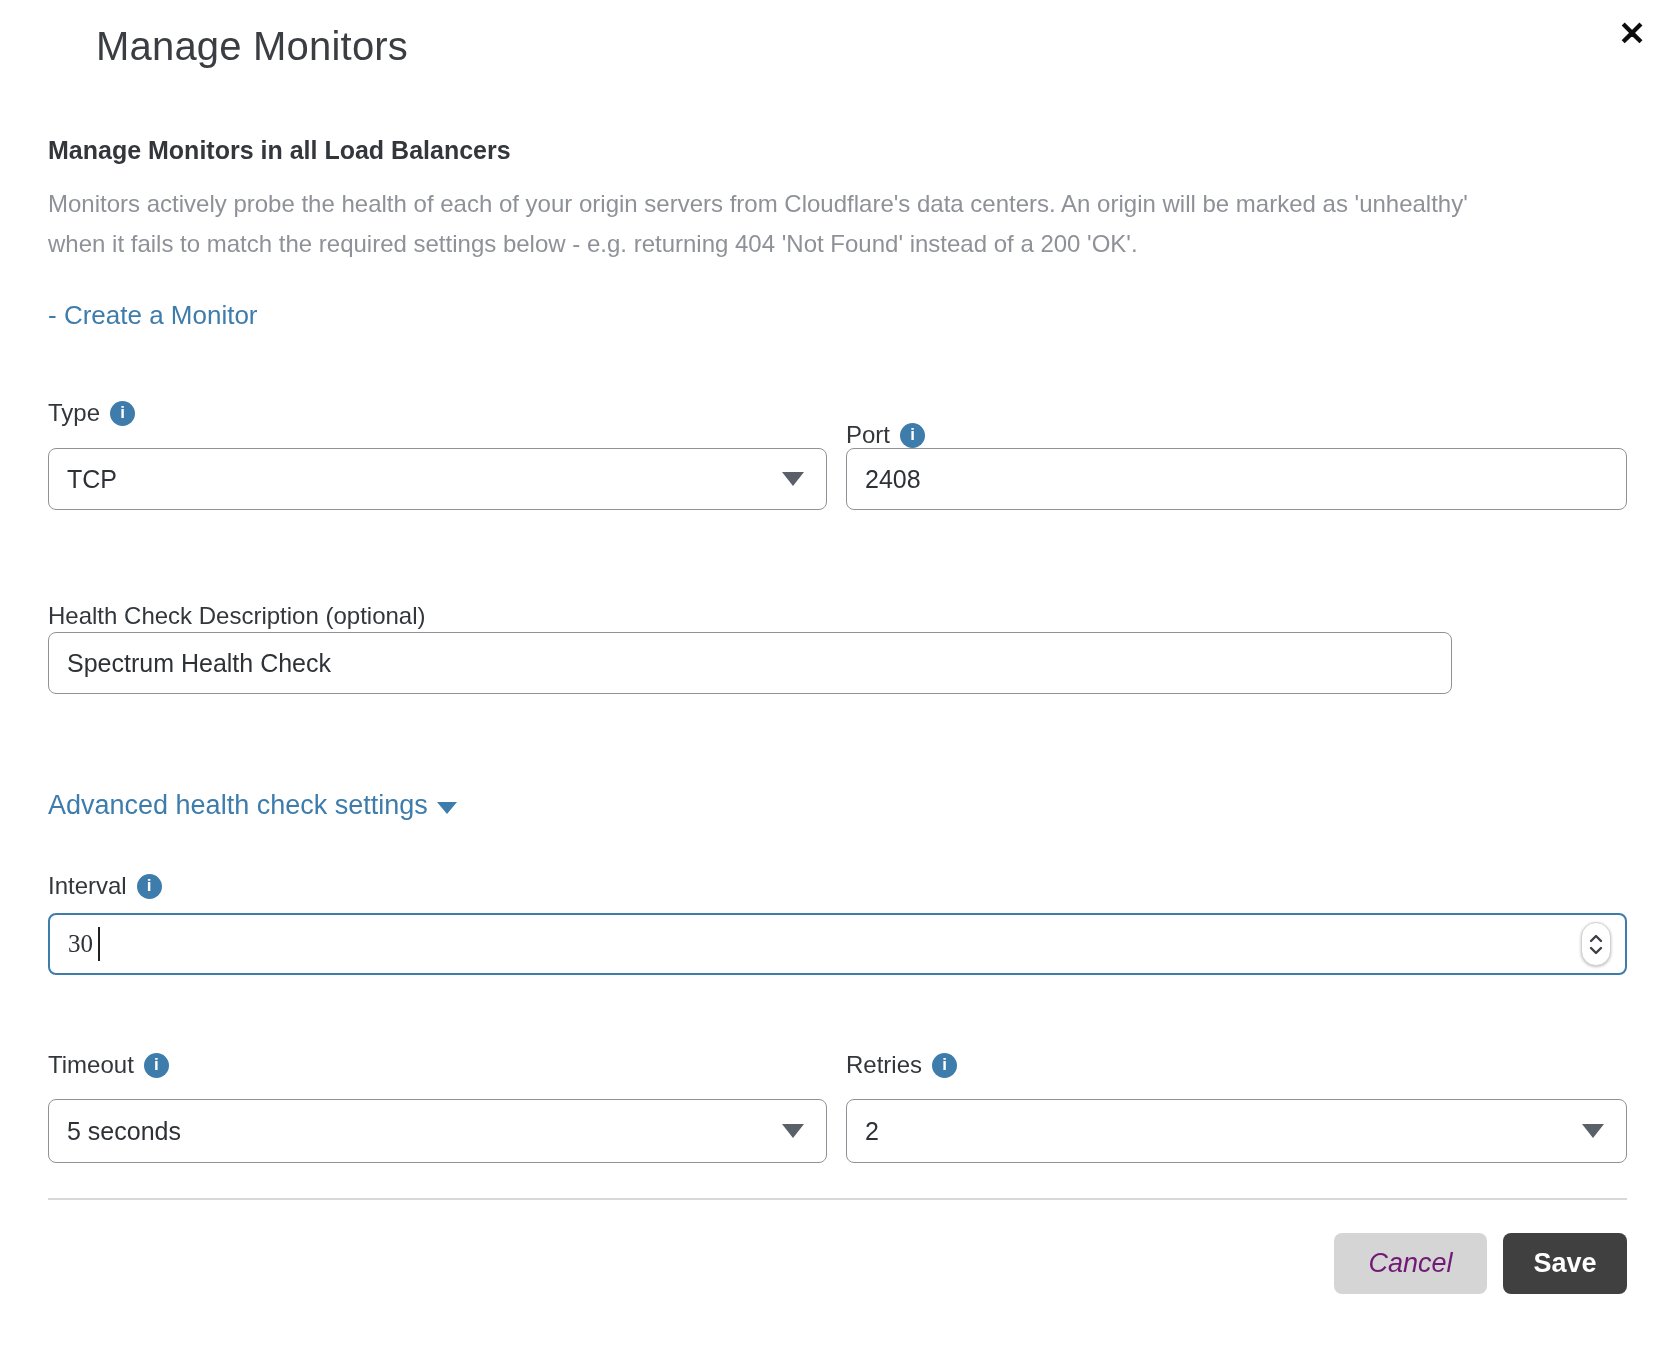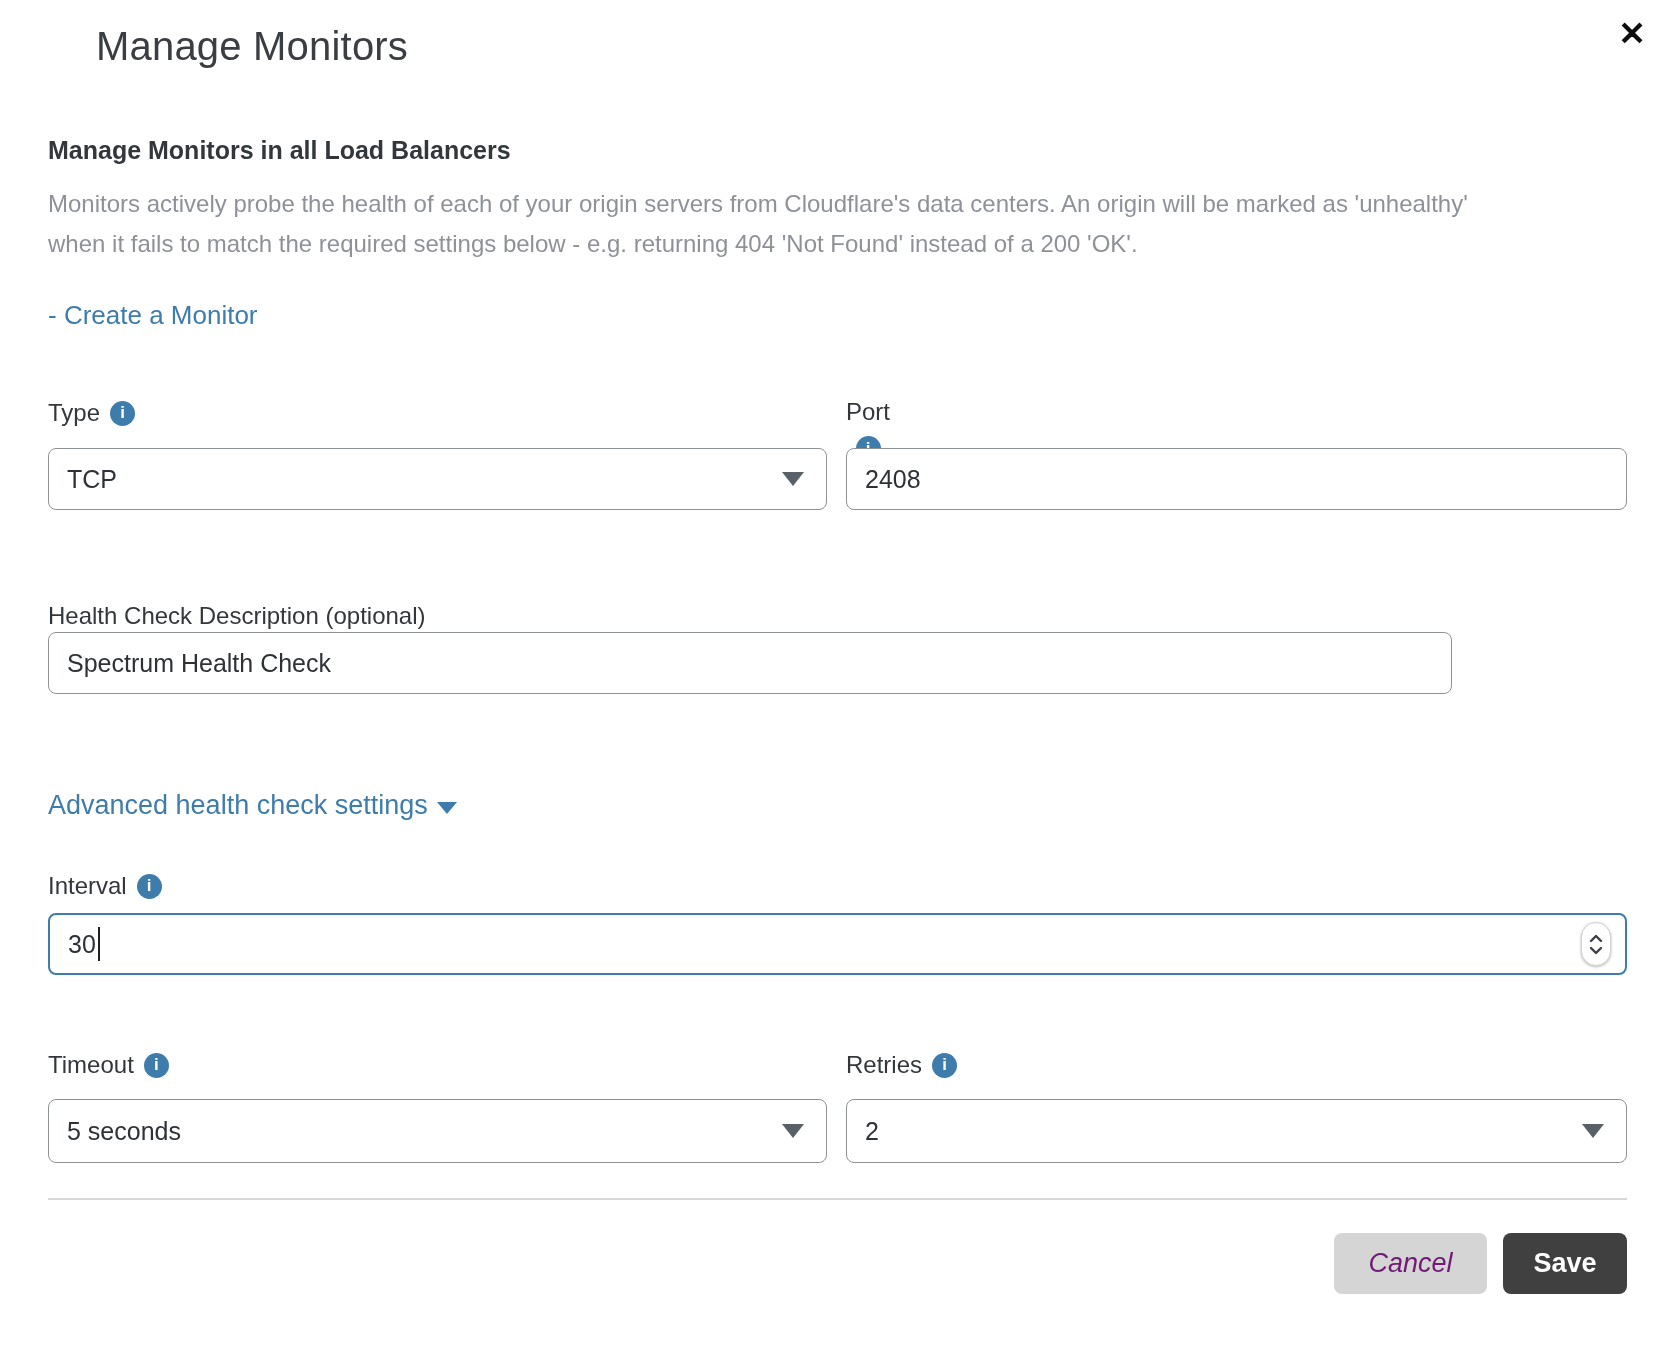--- a/index.html
+++ b/index.html
@@ -85,21 +85,21 @@
     width: 0; height: 0; margin-top: 5px;
     border-left: 10px solid transparent;
     border-right: 10px solid transparent;
     border-top: 12px solid #3e7cac;
   }
 
   .interval-wrap {
     left: 48px; top: 913px; width: 1579px; height: 62px;
   }
   .interval-wrap input.text-input {
-    border: 2px solid #3e7cac; height: 62px; padding-right: 56px;
+    border: 2px solid #3e7cac; height: 62px; padding-right: 56px; font-family: Liberation Serif, serif;
   }
   .text-caret {
     position: absolute; left: 50px; top: 14px;
     width: 2px; height: 34px; background: #1d1f22;
   }
   .stepper {
     position: absolute; right: 16px; top: 9px;
     width: 30px; height: 44px; border-radius: 15px;
     background: #ffffff; border: 1px solid #d2d2d2;
     box-shadow: 0 1px 3px rgba(0,0,0,0.28);
@@ -134,21 +134,21 @@
 </button>
 
 <h2 class="abs section-heading">Manage Monitors in all Load Balancers</h2>
 <p class="abs section-desc">Monitors actively probe the health of each of your origin servers from Cloudflare's data centers. An origin will be marked as 'unhealthy' when it fails to match the required settings below - e.g. returning 404 'Not Found' instead of a 200 'OK'.</p>
 <a class="abs create-link" href="#">- Create a Monitor</a>
 
 <div class="abs field-label" style="left:48px; top:399px;">
   <span>Type</span>
   <i class="info-icon">i</i>
 </div>
-<div class="abs field-label" style="left:846px; top:398px;flex-direction:column;">
+<div class="abs field-label" style="left:846px; top:421px;">
   <span>Port</span>
   <i class="info-icon">i</i>
 </div>
 
 <div class="abs field-box select-box" style="left:48px; top:448px; width:779px;" role="combobox">
   <span>TCP</span>
   <span class="caret-down"></span>
 </div>
 <input class="abs text-input" style="left: 846px; top: 448px; width: 781px;" type="text" value="2408">
 

